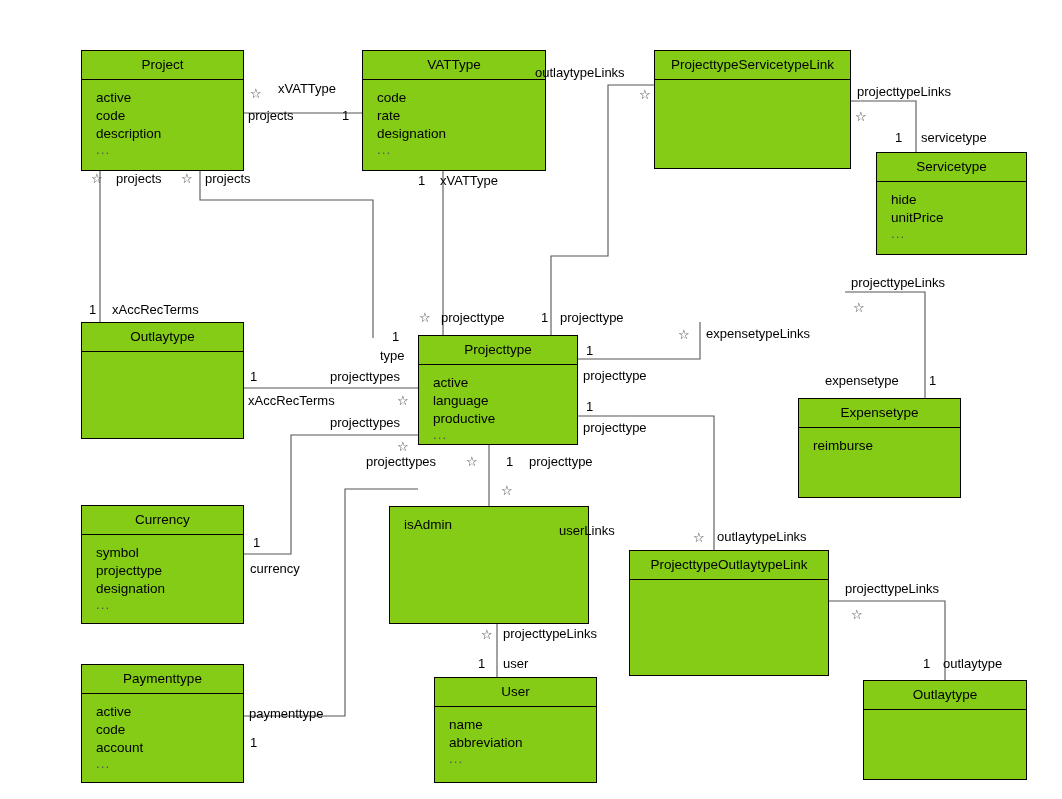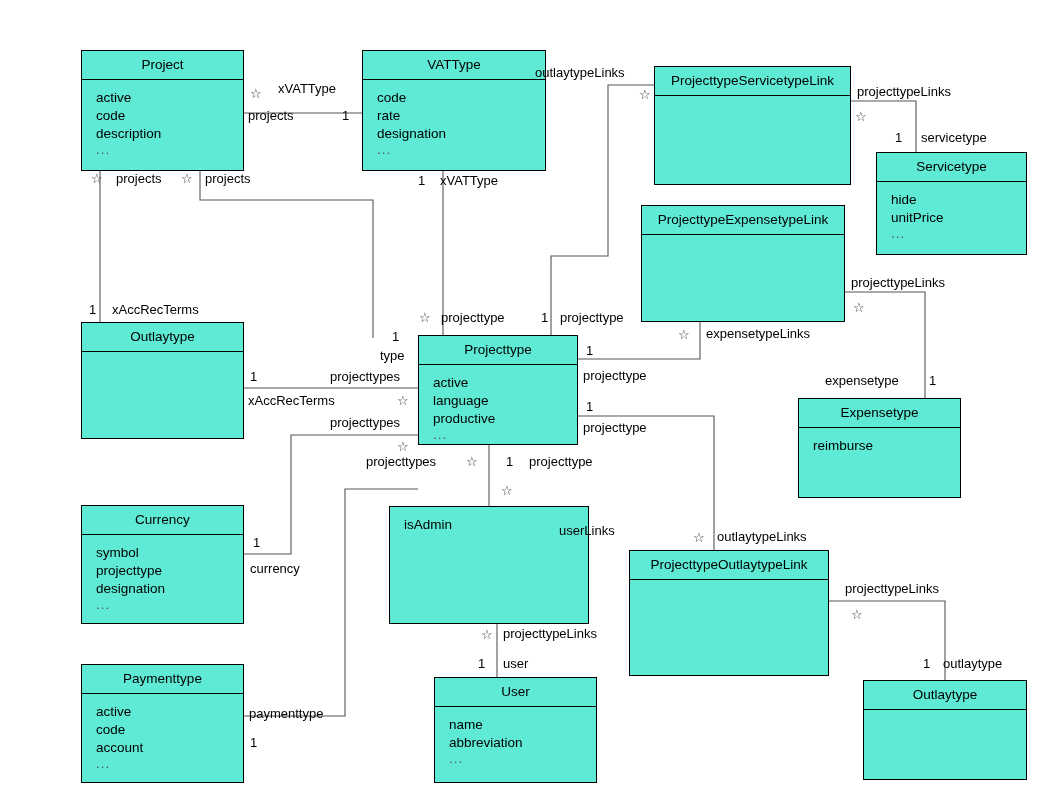--- a/index.html
+++ b/index.html
@@ -23,21 +23,21 @@
     pointer-events:none;
   }
   svg#wires path, svg#wires line{
     stroke:#555555;
     stroke-width:1.1;
     fill:none;
   }
   .uml-class{
     position:absolute;
     box-sizing:border-box;
-    background:#5eead4;
+    background:#84cc16;
     border:1px solid #000000;
     z-index:3;
   }
   .uml-name{
     box-sizing:border-box;
     text-align:center;
     font-size:13.5px;
     line-height:1;
     padding:7px 4px 7px 4px;
     border-bottom:1px solid #000000;
@@ -124,38 +124,34 @@
   <div class="uml-class" style="left:362px; top:50px; width:184px; height:121px;">
     <div class="uml-name">VATType</div>
     <div class="uml-attrs">
       <div>code</div>
       <div>rate</div>
       <div>designation</div>
       <div class="attr-ellipsis">...</div>
     </div>
   </div>
 
-  <div class="uml-class" style="left:654px; top:50px; width:197px; height:119px;margin-top:16px;">
+  <div class="uml-class" style="left:654px; top:50px; width:197px; height:119px;">
     <div class="uml-name">ProjecttypeServicetypeLink</div>
     <div class="uml-attrs"></div>
   </div>
 
   <div class="uml-class" style="left:876px; top:152px; width:151px; height:103px;">
     <div class="uml-name">Servicetype</div>
     <div class="uml-attrs">
       <div>hide</div>
       <div>unitPrice</div>
       <div class="attr-ellipsis">...</div>
     </div>
   </div>
 
-  <div class="uml-class" style="left:641px; top:205px; width:204px; height:117px;">
-    <div class="uml-name">ProjecttypeExpensetypeLink</div>
-    <div class="uml-attrs"></div>
-  </div>
 
   <div class="uml-class" style="left:81px; top:322px; width:163px; height:117px;">
     <div class="uml-name">Outlaytype</div>
     <div class="uml-attrs"></div>
   </div>
 
   <div class="uml-class" style="left:418px; top:335px; width:160px; height:110px;">
     <div class="uml-name">Projecttype</div>
     <div class="uml-attrs">
       <div>active</div>

